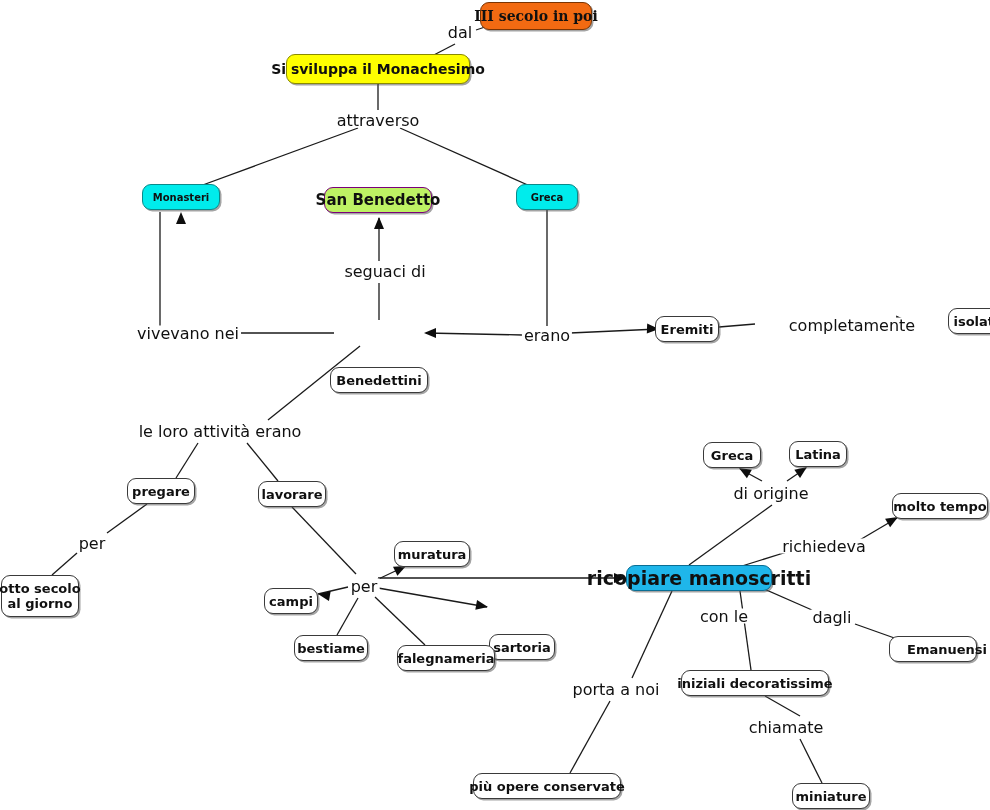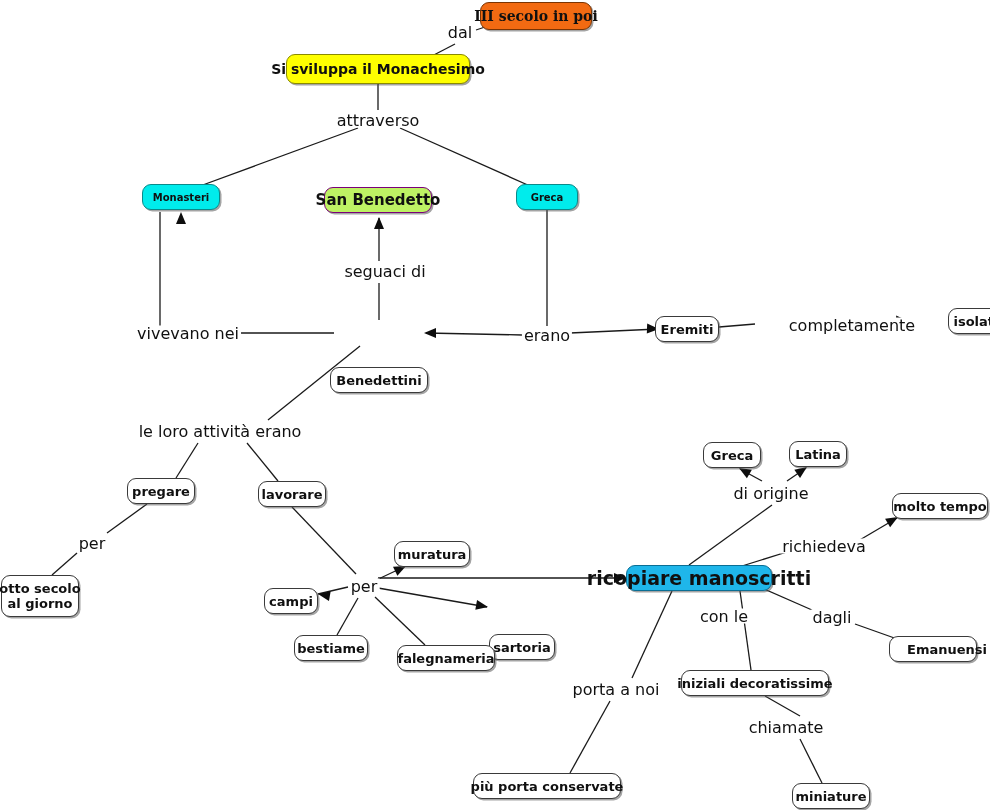--- a/index.html
+++ b/index.html
@@ -161,21 +161,21 @@
     <div class="node white" style="left: 522px; top: 611px; width: 66px; height: 26px; margin-top: 36px;">sartoria</div>
     <div class="node white" style="left: 331px; top: 648px; width: 74px; height: 26px;">bestiame</div>
     <div class="node white" style="left: 446px; top: 658px; width: 98px; height: 26px;">falegnameria</div>
     <div class="node skyblue" style="left: 699px; top: 578px; width: 146px; height: 26px;">ricopiare manoscritti</div>
     <div class="node white" style="left: 732px; top: 455px; width: 58px; height: 26px;">Greca</div>
     <div class="node white" style="left: 818px; top: 454px; width: 58px; height: 26px;">Latina</div>
     <div class="node white" style="left: 940px; top: 506px; width: 96px; height: 26px;">molto tempo</div>
     <div class="node white" style="left: 933px; top: 649px; width: 88px; height: 26px; padding-left: 36px;">Emanuensi</div>
     <div class="node white" style="left: 755px; top: 683px; width: 148px; height: 26px;">iniziali decoratissime</div>
     <div class="node white" style="left: 831px; top: 796px; width: 78px; height: 26px;">miniature</div>
-    <div class="node white" style="left: 547px; top: 786px; width: 148px; height: 26px;">più porta conservate</div>
+    <div class="node white" style="left: 547px; top: 786px; width: 148px; height: 26px;">più opere conservate</div>
     <div class="edge-label" style="left: 460px; top: 32px;">dal</div>
     <div class="edge-label" style="left: 378px; top: 120px;">attraverso</div>
     <div class="edge-label" style="left: 385px; top: 271px;">seguaci di</div>
     <div class="edge-label" style="left: 188px; top: 333px;">vivevano nei</div>
     <div class="edge-label" style="left: 547px; top: 335px;">erano</div>
     <div class="edge-label" style="left: 808px; top: 325px; margin-left: 44px;">completamente</div>
     <div class="edge-label" style="left: 220px; top: 431px;">le loro attività erano</div>
     <div class="edge-label" style="left: 92px; top: 543px;">per</div>
     <div class="edge-label" style="left: 364px; top: 586px;">per</div>
     <div class="edge-label" style="left: 771px; top: 493px;">di origine</div>

